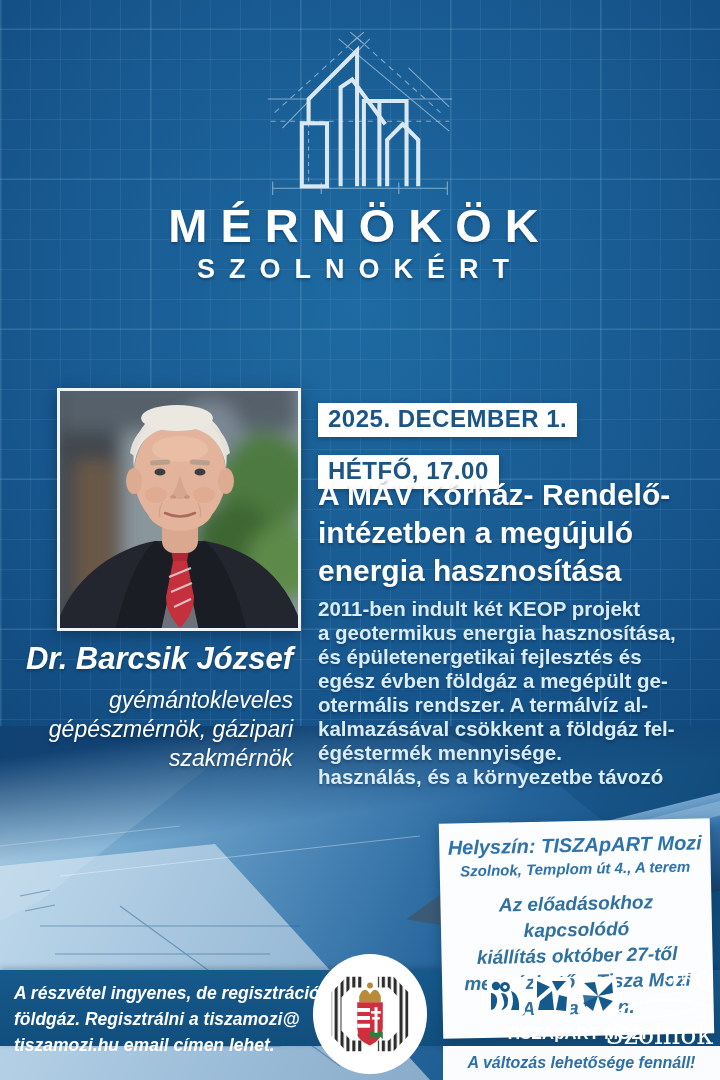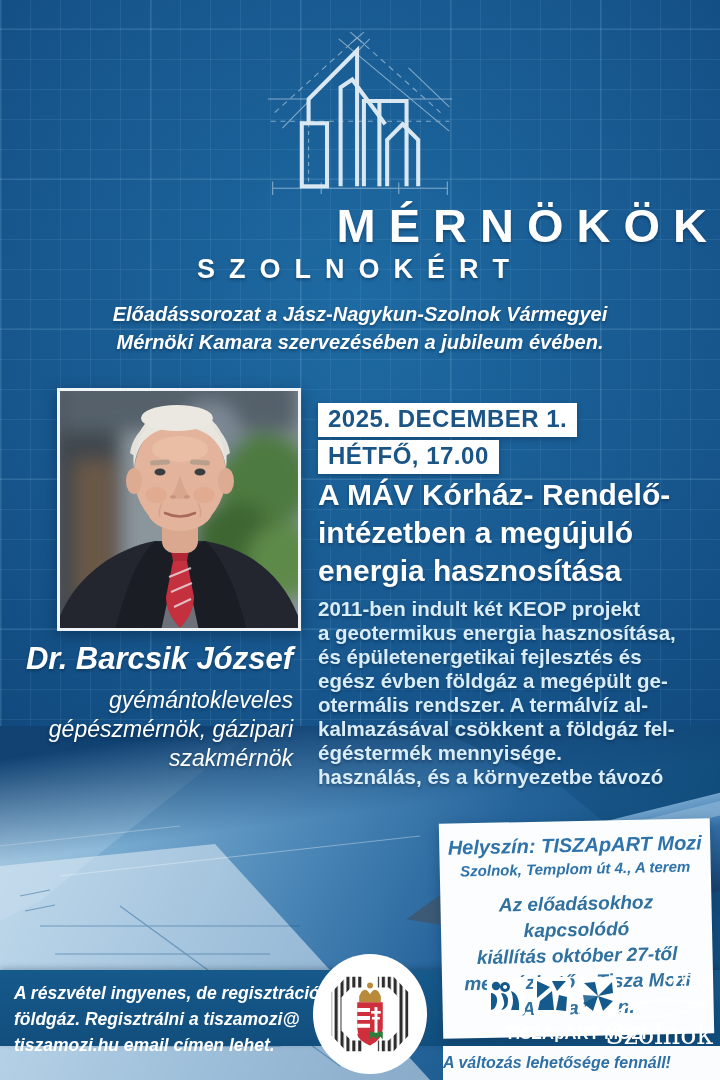--- a/index.html
+++ b/index.html
@@ -14,35 +14,35 @@
       repeating-linear-gradient(0deg, rgba(140,195,230,.11) 0 1px, transparent 1px 30px),
       repeating-linear-gradient(90deg, rgba(140,195,230,.11) 0 1px, transparent 1px 30px),
       repeating-linear-gradient(0deg, rgba(170,215,245,.09) 0 2px, transparent 2px 150px),
       repeating-linear-gradient(90deg, rgba(170,215,245,.09) 0 2px, transparent 2px 150px);
   }
   .abs{position:absolute;}
   .shadow{text-shadow:0 2px 3px rgba(0,20,40,.35);}
 
   .logo-svg{left:263px;top:30px;width:194px;height:172px;z-index:2;}
 
-  .brand-title{left:0;top:198px;width:720px;text-align:right;z-index:2;
+  .brand-title{left:0;top:198px;width:720px;text-align:center;z-index:2;
     font-size:47px;font-weight:800;letter-spacing:13px;color:#fff;}
   .brand-subtitle{left:0;top:254px;width:720px;text-align:center;z-index:2;
     font-size:27px;font-weight:600;letter-spacing:14px;color:#fff;}
   .series{left:0;top:300px;width:720px;text-align:center;z-index:2;
     font-size:20px;font-weight:700;font-style:italic;line-height:28px;color:#fff;}
 
   .photo{left:57px;top:388px;width:244px;height:243px;z-index:2;
     border:3px solid #eef4f8;box-sizing:border-box;background:#7d858c;
     box-shadow:0 4px 14px rgba(0,20,40,.4);}
   .photo svg{display:block;width:100%;height:100%;}
 
   .badges{left:318px;top:403px;z-index:2;}
   .badge{display:table;background:#fff;color:#1b5586;font-weight:800;font-size:24px;
-    padding:2px 10px 4px;margin-bottom:3px;letter-spacing:.5px;box-shadow:0 2px 5px rgba(0,20,40,.3);}
+    padding:2px 10px 4px;margin-bottom:18px;letter-spacing:.5px;box-shadow:0 2px 5px rgba(0,20,40,.3);}
 
   .event-title{left:318px;top:476px;width:400px;z-index:2;
     font-size:30px;font-weight:700;line-height:38px;color:#fff;}
   .event-desc{left:318px;top:597px;width:400px;z-index:2;
     font-size:20.5px;font-weight:700;line-height:24px;color:#d9edf9;}
 
   .speaker-name{right:427px;top:641px;z-index:2;white-space:nowrap;
     font-size:31px;font-weight:800;font-style:italic;color:#fff;}
   .speaker-creds{right:427px;top:686px;z-index:2;text-align:right;white-space:nowrap;
     font-size:23px;font-style:italic;font-weight:500;line-height:29px;color:#fff;}
@@ -71,21 +71,21 @@
 
   .tiszapart{left:459px;top:977px;z-index:4;text-align:center;}
   .tp-word{margin-top:3px;font-size:16.5px;font-weight:800;letter-spacing:.3px;color:#fff;white-space:nowrap;margin-left:46px;}
 
   .szolnok-logo{left:602px;top:969px;width:114px;z-index:4;color:#fff;text-align:center;
     font-family:"DejaVu Serif",serif;}
   .szolnok-950{font-size:25px;line-height:24px;margin-left:60px;text-align:left;letter-spacing:1px;}
   .szolnok-name{font-size:27px;margin-top:-8px;}
 
   .slogan-strip{left:443px;top:1046px;width:277px;height:34px;z-index:4;background:#fbfcfe;
-    display:flex;align-items:center;justify-content:flex-start;}
+    display:flex;align-items:center;justify-content:center;}
   .slogan-text{font-size:16px;font-weight:700;font-style:italic;color:#2e6fa5;}
 </style>
 </head>
 <body>
 
 <div class="poster">
   <div class="grid"></div>
 
   <svg class="abs logo-svg" viewBox="0 0 200 175">
     <g stroke="#d9e8f2" fill="none">
@@ -107,24 +107,20 @@
         <path d="M80,160 V58 L92,50 L126,96"></path>
         <path d="M104,160 V72 H148 V160"></path>
         <path d="M120,160 V72"></path>
         <path d="M128,160 V112 L144,96 L160,112 V160"></path>
       </g>
     </g>
   </svg>
 
   <div class="abs brand-title shadow">MÉRNÖKÖK</div>
   <div class="abs brand-subtitle shadow">SZOLNOKÉRT</div>
-  <div class="abs series shadow">
-    <div>Előadássorozat a Jász-Nagykun-Szolnok Vármegyei</div>
-    <div>Mérnöki Kamara szervezésében a jubileum évében.</div>
-  </div>
 
   <div class="abs photo">
     <svg viewBox="0 0 238 237" preserveAspectRatio="none">
       <defs>
           <filter id="b1" x="-30%" y="-30%" width="160%" height="160%">
             <feGaussianBlur stdDeviation="9"></feGaussianBlur>
           </filter>
         </defs>
       <rect width="238" height="237" fill="#8a959c"></rect>
       <g filter="url(#b1)">

